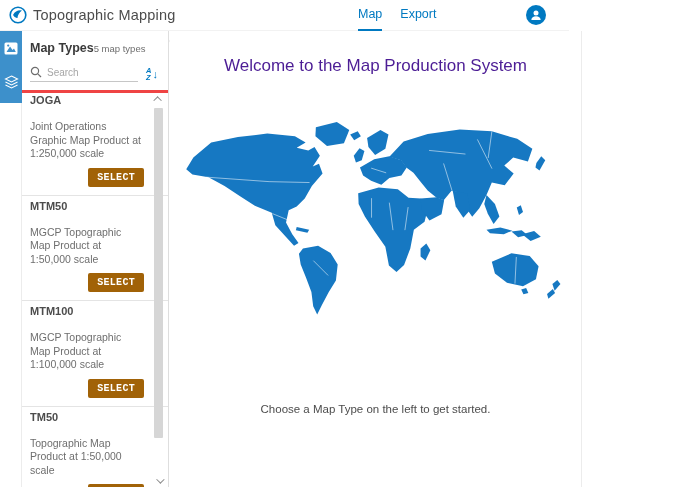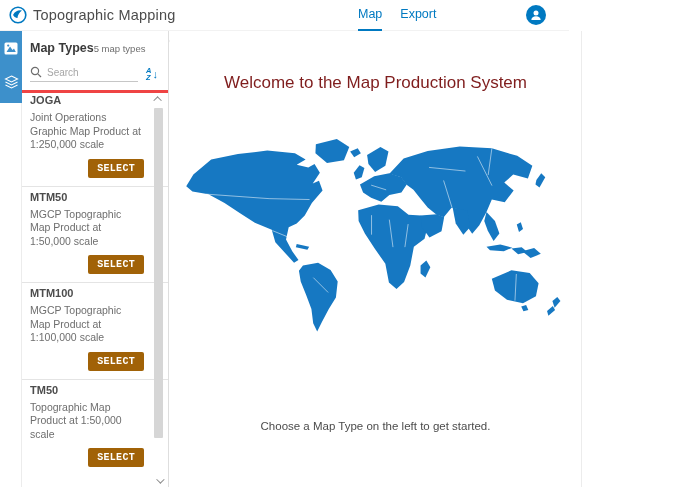--- a/index.html
+++ b/index.html
@@ -45,21 +45,21 @@
   .sort-btn { margin-left:8px; cursor:pointer; display:flex; align-items:center;
               color:#0079c1; }
   .sort-az { display:flex; flex-direction:column; font-size:7.5px; font-weight:bold;
              line-height:7px; }
   .sort-arrow { font-size:11px; margin-left:1px; }
 
   .list { position:absolute; left:0; right:0; top:59px; bottom:0; overflow:hidden; }
   .item { padding:3px 24px 7px 8px; border-bottom:1px solid #e4e4e4; }
   .item:last-child { border-bottom:none; }
   .item-title { font-size:11px; font-weight:bold; color:#4c4c4c; line-height:14px; }
-  .item-desc { font-size:10.5px; color:#6e6e6e; line-height:13.5px; margin-top:4px; }
+  .item-desc { font-size:10.5px; color:#6e6e6e; line-height:13.5px; margin-top:13px; }
   .select-btn { display:block; margin:7px 0 1px auto; background:#a16207; color:#fff;
                 border:none; border-radius:2px; font-size:10px; font-weight:bold;
                 padding:4px 9px; letter-spacing:.3px; cursor:pointer;
                 font-family:Liberation Mono, monospace;text-align:center; }
 
   
   .sb-scroll { position:absolute; top:61px; right:3px; width:13px; height:396px; }
   .scroll-arrow { position:absolute; left:0; width:13px; height:14px; cursor:pointer;
                   display:flex; align-items:center; justify-content:center; }
   .scroll-arrow.up { top:0; } .scroll-arrow.down { bottom:0; }
@@ -67,21 +67,21 @@
           border-top:1.5px solid #8a8a8a; }
   .chev.up { transform:rotate(45deg) translateY(2px); }
   .chev.down { transform:rotate(225deg) translateY(2px); }
   .scroll-thumb { position:absolute; left:2px; top:16px; width:9px; height:330px;
                   background:#d6d6d6; border-radius:1px; cursor:grab; }
 
   
   .main { position:absolute; left:170px; top:31px; width:412px; bottom:0;
           background:#fff; border-right:1px solid #ececec;
           display:flex; flex-direction:column; align-items:center; }
-  .welcome { margin-top:42px; font-size:17px; color:#7f1d1d; font-weight:400; }
+  .welcome { margin-top:25px; font-size:17px; color:#4c1d95; font-weight:400; }
   .world-map { margin-top:26px; }
   .instruction { margin-top:66px; font-size:11.5px; color:#4c4c4c; }
   .right-space { position:absolute; left:583px; right:0; top:31px; bottom:0; background:#fff; }
 </style>
 </head>
 <body>
 
 <div class="header">
   <span class="logo">
     <svg width="18" height="18" viewBox="0 0 18 18">

